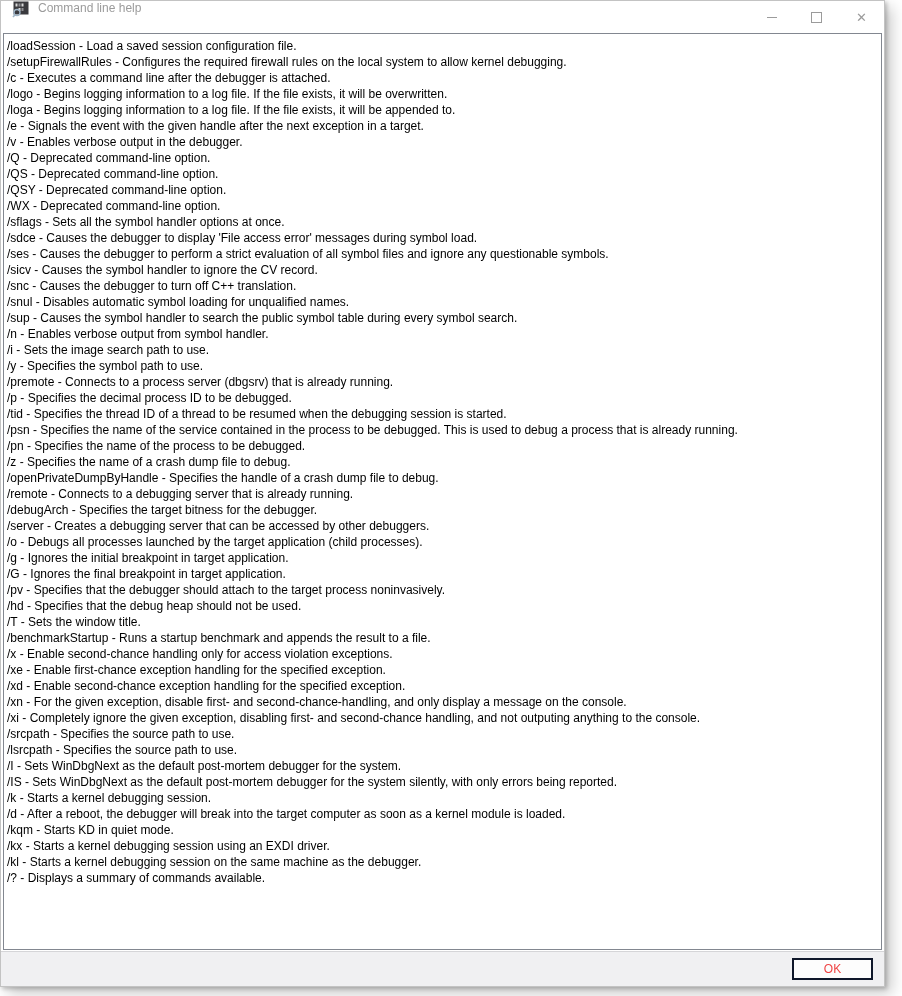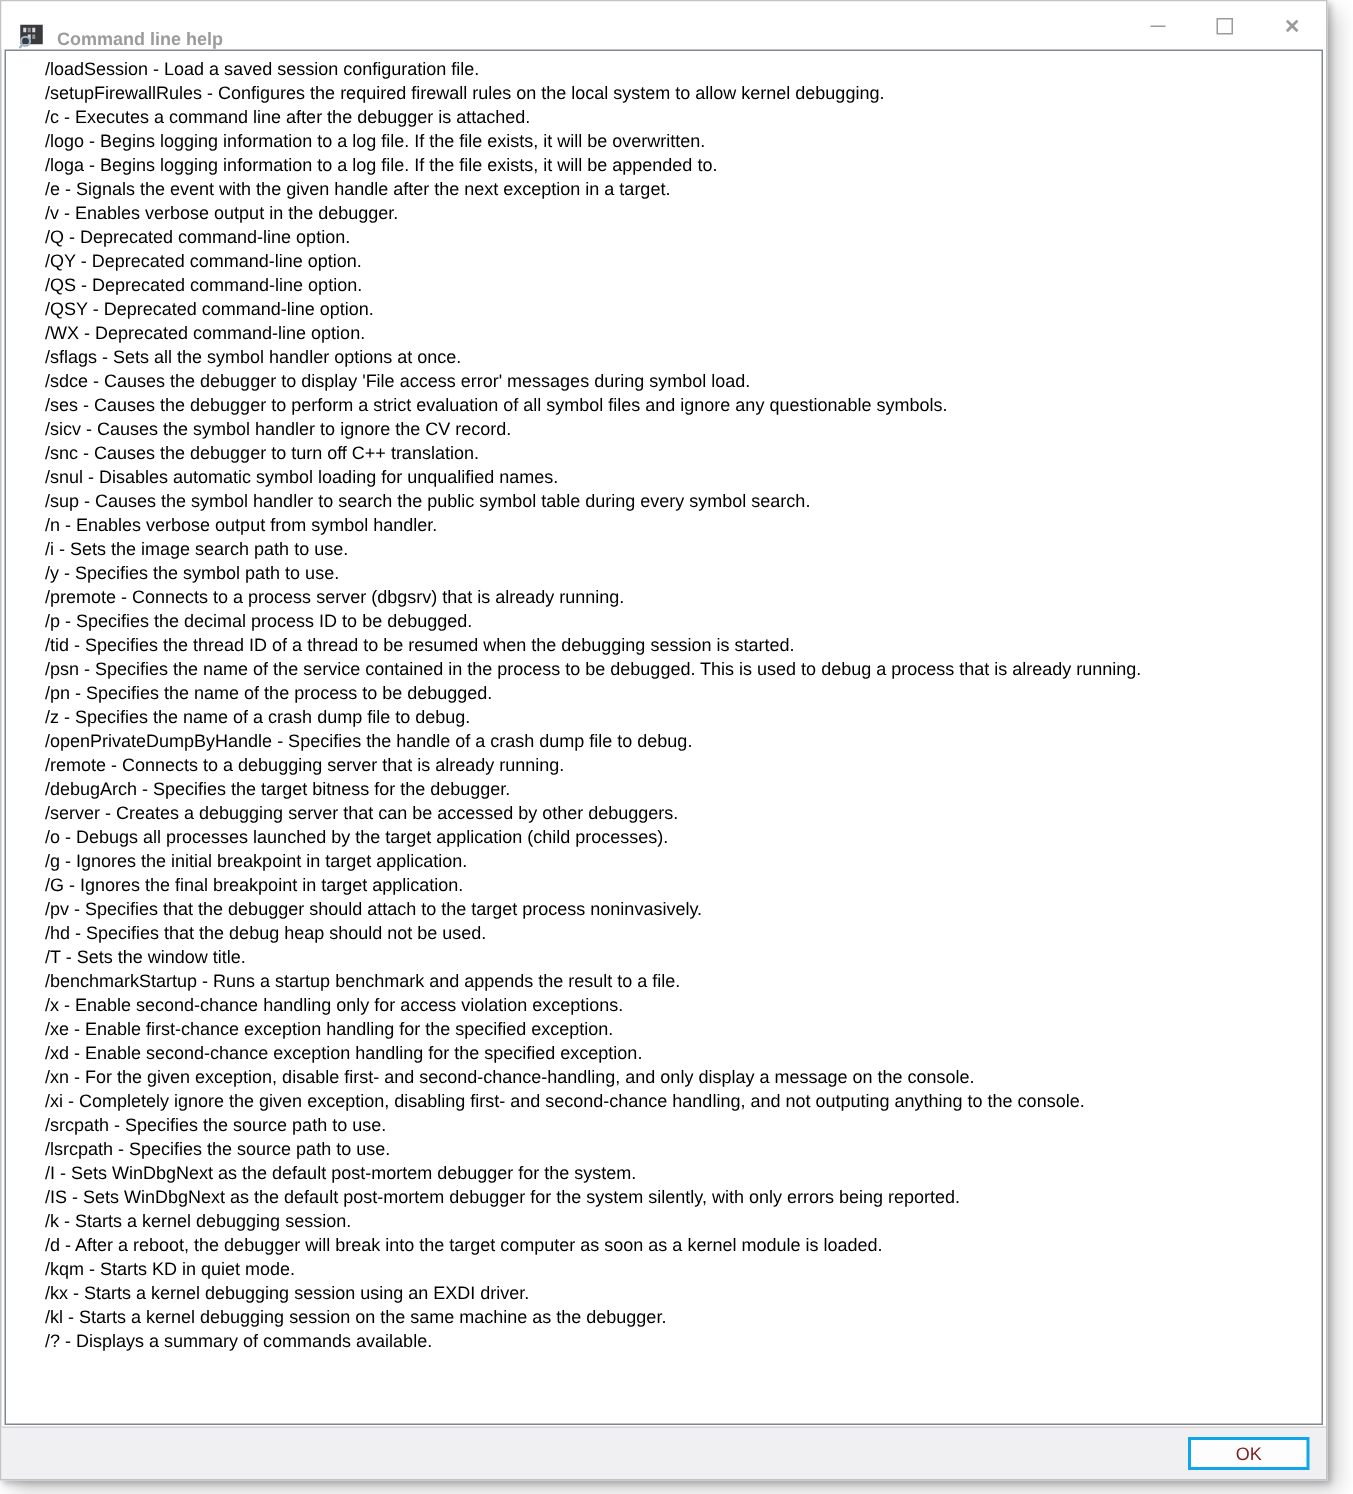--- a/index.html
+++ b/index.html
@@ -7,50 +7,50 @@
     width:902px;height:996px;background:#ffffff;
     font-family:"Liberation Sans", sans-serif;
     position:relative;overflow:hidden;
   }
   .window{
     position:absolute;left:0;top:0;width:885px;height:987px;
     background:#ffffff;border:1px solid #c3c3c3;box-sizing:border-box;
     box-shadow:2px 2px 4px rgba(0,0,0,0.22), 7px 7px 14px rgba(0,0,0,0.20);
   }
   .titlebar{
-    height:32px;display:flex;align-items:flex-end;background:#ffffff;font-weight:bold;
+    height:32px;display:flex;align-items:flex-start;background:#ffffff;
   }
   .appicon{margin-left:11px;width:17px;height:17px;flex:0 0 auto;}
   .title{
     margin-left:9px;color:#9b9b9b;font-size:12px;white-space:nowrap;
   }
   .controls{margin-left:auto;display:flex;height:100%;}
   .ctl{
     width:45px;height:100%;display:flex;align-items:center;justify-content:center;
     cursor:default;
   }
   .min-glyph{width:10px;height:1px;background:#9b9b9b;display:block;}
   .max-glyph{width:9px;height:9px;border:1px solid #9b9b9b;display:block;box-sizing:content-box;}
   .close-glyph{font-size:13px;color:#9b9b9b;line-height:1;}
   .content{
     position:absolute;left:2px;right:2px;top:32px;bottom:36px;
     border:1px solid #828790;background:#ffffff;box-sizing:border-box;
-    padding:4px 8px 0 26px;overflow:hidden;
+    padding:4px 8px 0 3px;overflow:hidden;
     font-size:12px;line-height:16px;color:#000000;
   }
   .content .line{white-space:nowrap;}
   .footer{
     position:absolute;left:0;right:0;bottom:0;height:35px;
     background:#f0f0f2;border-top:1px solid #d5d5d8;
     display:flex;align-items:center;justify-content:flex-end;box-sizing:border-box;
   }
   .ok{
     width:81px;height:22px;margin-right:11px;
-    background:#fdfdfd;border:2px solid #0ea5e9;border-radius:0;
-    font-family:"Liberation Sans", sans-serif;font-size:12px;color:#7f1d1d;
+    background:#fdfdfd;border:2px solid #0f172a;border-radius:0;
+    font-family:"Liberation Sans", sans-serif;font-size:12px;color:#ef4444;
     padding:0;line-height:18px;cursor:default;
   }
 </style>
 </head>
 <body>
 
 <div class="window">
 
   <div class="titlebar">
     <span class="appicon">
@@ -81,21 +81,20 @@
 
   <div class="content">
       <div class="line">/loadSession - Load a saved session configuration file.</div>
       <div class="line">/setupFirewallRules - Configures the required firewall rules on the local system to allow kernel debugging.</div>
       <div class="line">/c - Executes a command line after the debugger is attached.</div>
       <div class="line">/logo - Begins logging information to a log file. If the file exists, it will be overwritten.</div>
       <div class="line">/loga - Begins logging information to a log file. If the file exists, it will be appended to.</div>
       <div class="line">/e - Signals the event with the given handle after the next exception in a target.</div>
       <div class="line">/v - Enables verbose output in the debugger.</div>
       <div class="line">/Q - Deprecated command-line option.</div>
-      <div class="line">/QY - Deprecated command-line option.</div>
       <div class="line">/QS - Deprecated command-line option.</div>
       <div class="line">/QSY - Deprecated command-line option.</div>
       <div class="line">/WX - Deprecated command-line option.</div>
       <div class="line">/sflags - Sets all the symbol handler options at once.</div>
       <div class="line">/sdce - Causes the debugger to display 'File access error' messages during symbol load.</div>
       <div class="line">/ses - Causes the debugger to perform a strict evaluation of all symbol files and ignore any questionable symbols.</div>
       <div class="line">/sicv - Causes the symbol handler to ignore the CV record.</div>
       <div class="line">/snc - Causes the debugger to turn off C++ translation.</div>
       <div class="line">/snul - Disables automatic symbol loading for unqualified names.</div>
       <div class="line">/sup - Causes the symbol handler to search the public symbol table during every symbol search.</div>

